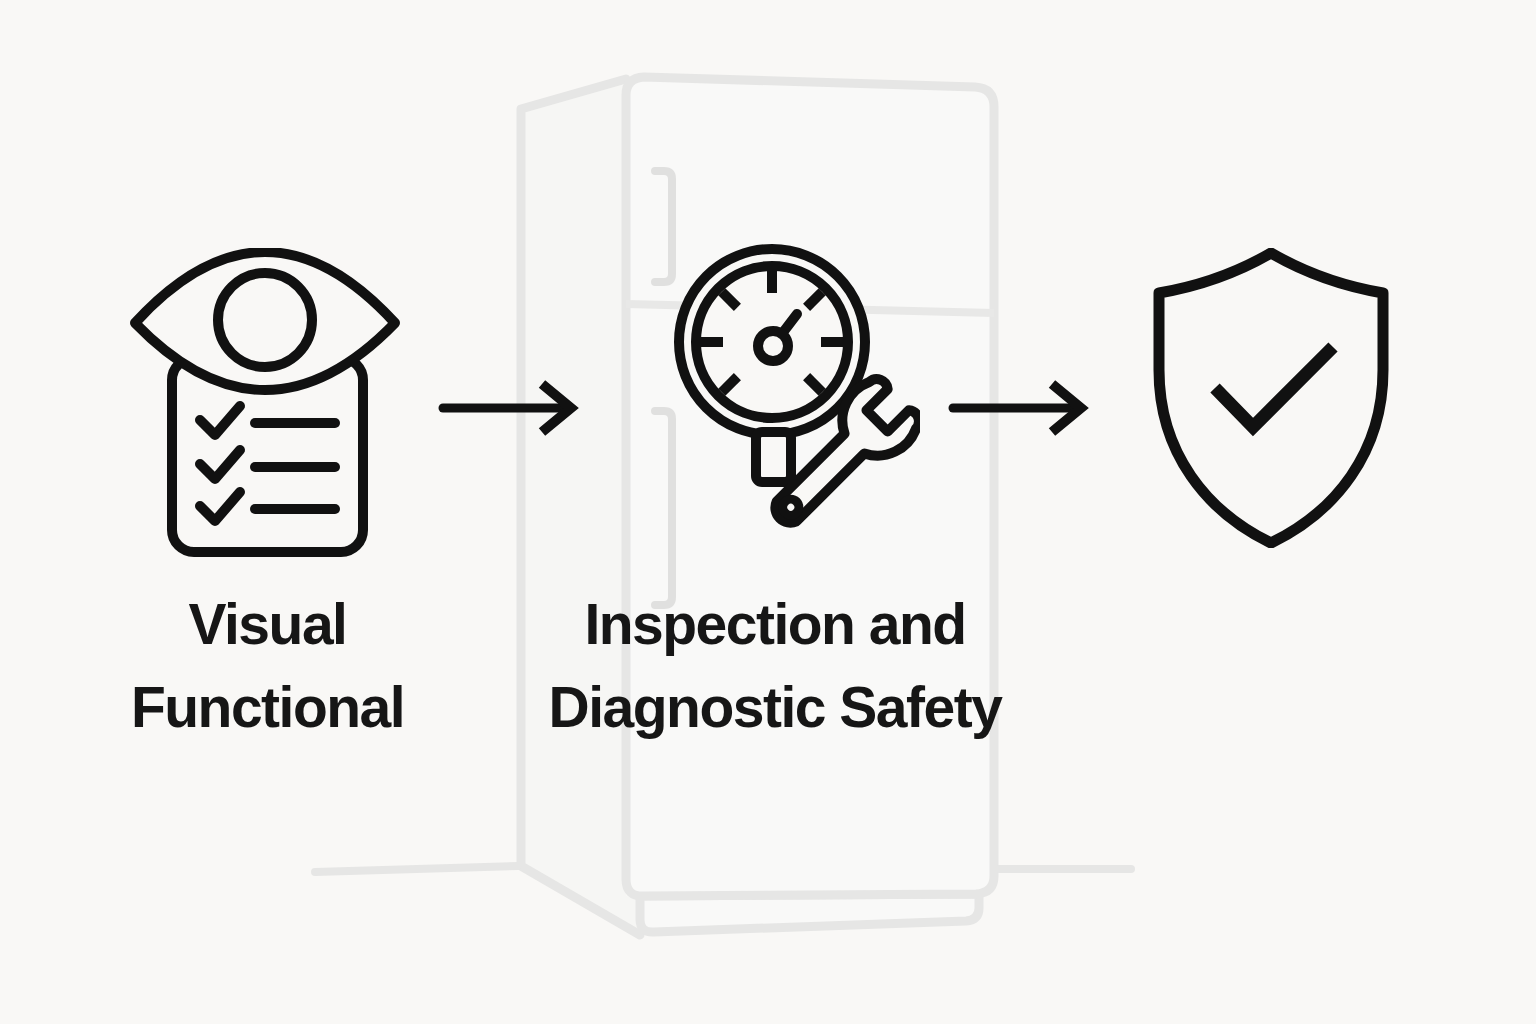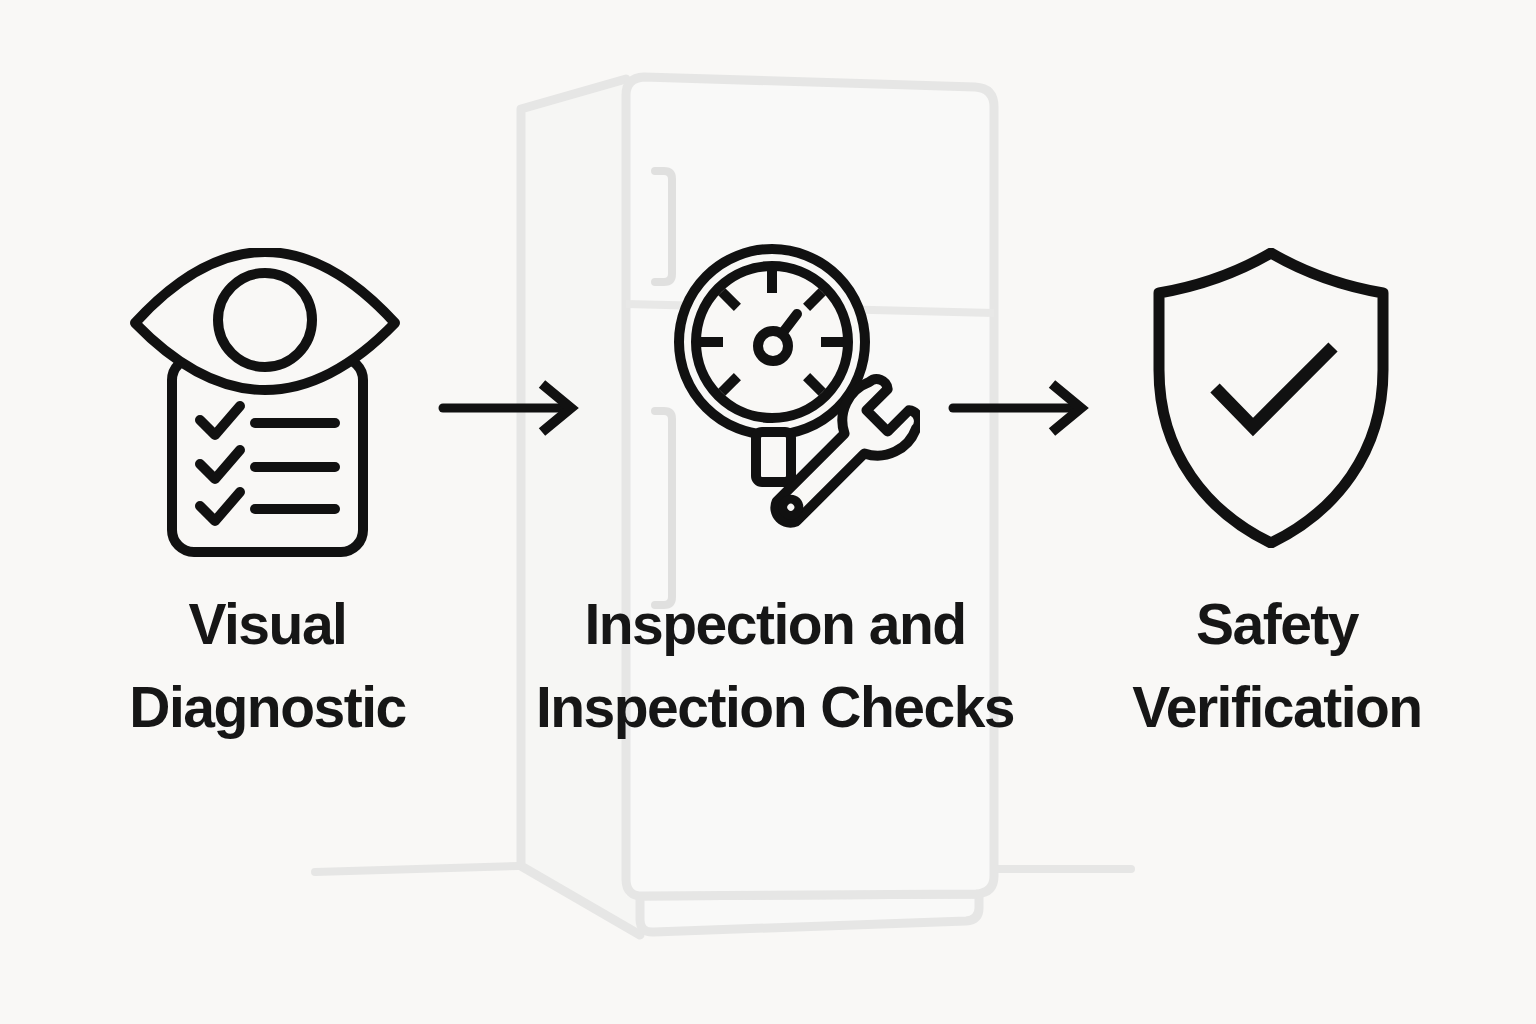--- a/index.html
+++ b/index.html
@@ -111,24 +111,20 @@
     <path d="M104,6 L133,30 L104,54" stroke="#111111" stroke-width="10" stroke-linejoin="miter" stroke-linecap="butt" fill="none"></path>
   </svg>
 
   <svg class="icon" style="left:1152px;top:248px" width="240" height="300" viewBox="0 0 240 300">
     <path d="M119,5 C88,23 48,38 7,45 L7,122 C7,205 55,264 119,295 C183,264 231,205 231,122 L231,45 C190,38 150,23 119,5 Z" fill="#f9f8f6" stroke="#111111" stroke-width="11" stroke-linejoin="round"></path>
     <path d="M63,140 L101,179 L181,99" fill="none" stroke="#111111" stroke-width="13" stroke-linecap="butt" stroke-linejoin="miter"></path>
   </svg>
 
   <div class="step-label label-1">
     <span>Visual</span>
-    <span>Diagnostic</span>
+    <span>Functional</span>
   </div>
   <div class="step-label label-2">
     <span>Inspection and</span>
-    <span>Inspection Checks</span>
-  </div>
-  <div class="step-label label-3">
-    <span>Safety</span>
-    <span>Verification</span>
+    <span>Diagnostic Safety</span>
   </div>
 
 </div>
 
 </body></html>

